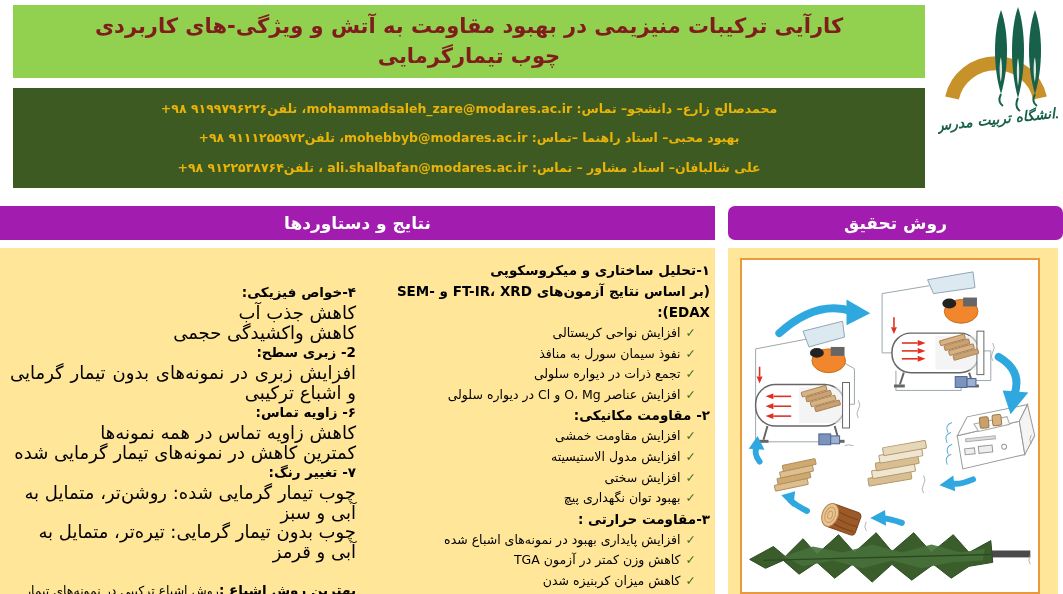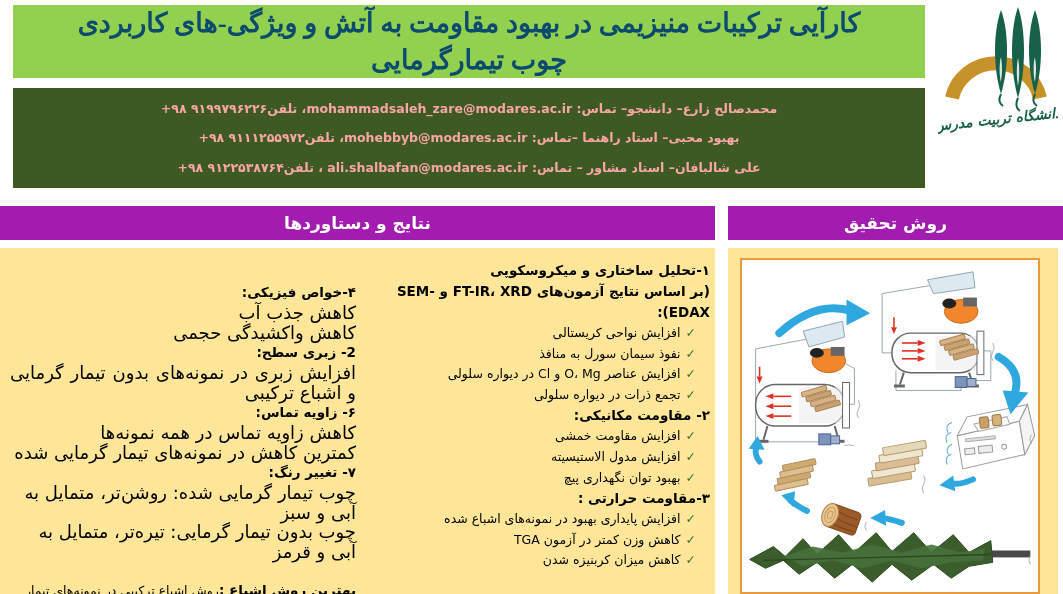--- a/index.html
+++ b/index.html
@@ -2,33 +2,33 @@
 <html lang="fa"><head>
 <meta charset="utf-8">
 <style>
   html,body{margin:0;padding:0;background:#ffffff;}
   .page{position:relative;width:1063px;height:594px;background:#fff;overflow:hidden;
         font-family:"DejaVu Sans",sans-serif;}
 
   
   .green-header{position:absolute;left:13px;top:5px;width:912px;height:73px;background:#92D050;
     display:flex;flex-direction:column;align-items:center;justify-content:center;gap:5px;}
-  .green-header .t1,.green-header .t2{color:#0c4a6e;font-weight:bold;font-size:27px;line-height:1.2;
-    white-space:nowrap;font-family:Liberation Serif, serif;}
+  .green-header .t1,.green-header .t2{color:#7f1d1d;font-weight:bold;font-size:21px;line-height:1.2;
+    white-space:nowrap;}
   .authors-band{position:absolute;left:13px;top:88px;width:912px;height:100px;background:#3D5A23;
     display:flex;flex-direction:column;justify-content:space-around;padding:6px 0;box-sizing:border-box;}
-  .authors-band .aline{color:#fca5a5;font-weight:bold;font-size:12.5px;text-align:center;direction:rtl;}
+  .authors-band .aline{color:#eab308;font-weight:bold;font-size:12.5px;text-align:center;direction:rtl;}
 
   
   .logo-wrap{position:absolute;left:938px;top:2px;width:120px;height:150px;}
 
   
   .bar{position:absolute;top:206px;height:34px;background:#a21caf;display:flex;align-items:center;justify-content:center;}
   .bar-left{left:0;width:715px;}
-  .bar-right{left:728px;width:335px;}
+  .bar-right{left:728px;width:335px;border-radius:7px;}
   .bar span{color:#fff;font-weight:bold;font-size:17px;direction:rtl;}
 
   
   .panel{position:absolute;top:248px;height:346px;background:#FFE699;}
   .panel-results{left:0;width:715px;}
   .panel-method{left:728px;width:330px;}
 
   .diagram-box{position:absolute;left:740px;top:258px;width:300px;height:336px;background:#fff;
     border:2px solid #E89A3C;box-sizing:border-box;}
 
@@ -86,25 +86,26 @@
   </div>
 
   <div class="panel panel-results"></div>
   <div class="panel panel-method"></div>
 
   <div class="col col-r">
     <div class="h">۱-تحلیل ساختاری و میکروسکوپی</div>
     <div class="h">(بر اساس نتایج آزمون‌های FT-IR، XRD و SEM-EDAX):</div>
     <div class="chk"><span class="tick">✓</span><span>افزایش نواحی کریستالی</span></div>
     <div class="chk"><span class="tick">✓</span><span>نفوذ سیمان سورل به منافذ</span></div>
+    <div class="chk"><span class="tick">✓</span><span>تجمع ذرات در دیواره سلولی</span></div>
     <div class="chk"><span class="tick">✓</span><span>افزایش عناصر O، Mg و Cl در دیواره سلولی</span></div>
-    <div class="chk"><span class="tick">✓</span><span>تجمع ذرات در دیواره سلولی</span></div>
     <div class="h">۲- مقاومت مکانیکی:</div>
     <div class="chk"><span class="tick">✓</span><span>افزایش مقاومت خمشی</span></div>
     <div class="chk"><span class="tick">✓</span><span>افزایش مدول الاستیسیته</span></div>
+    <div class="chk"><span class="tick">✓</span><span>افزایش سختی</span></div>
     <div class="chk"><span class="tick">✓</span><span>بهبود توان نگهداری پیچ</span></div>
     <div class="h">۳-مقاومت حرارتی :</div>
     <div class="chk"><span class="tick">✓</span><span>افزایش پایداری بهبود در نمونه‌های اشباع شده</span></div>
     <div class="chk"><span class="tick">✓</span><span>کاهش وزن کمتر در آزمون TGA</span></div>
     <div class="chk"><span class="tick">✓</span><span>کاهش میزان کربنیزه شدن</span></div>
   </div>
 
   <div class="col col-l">
     <div class="h">۴-خواص فیزیکی:</div>
     <div class="ln">کاهش جذب آب</div>

